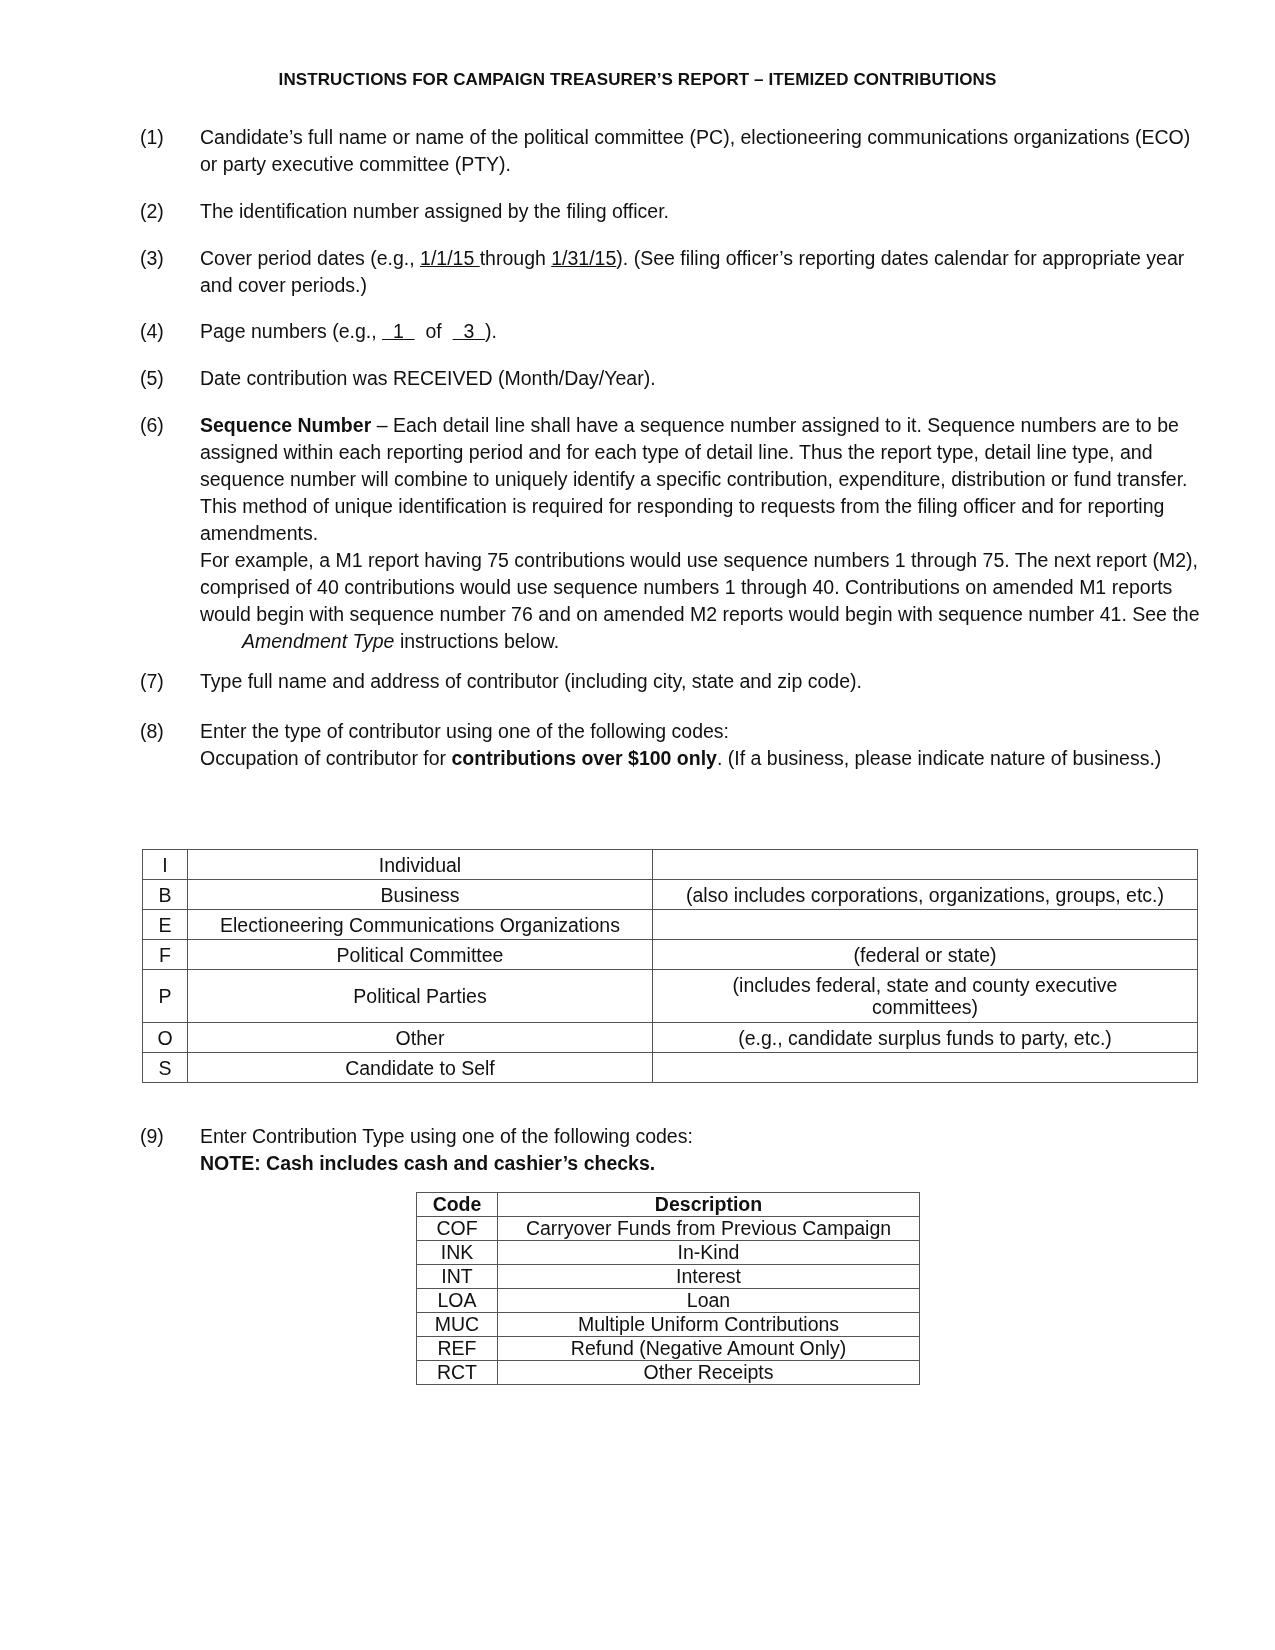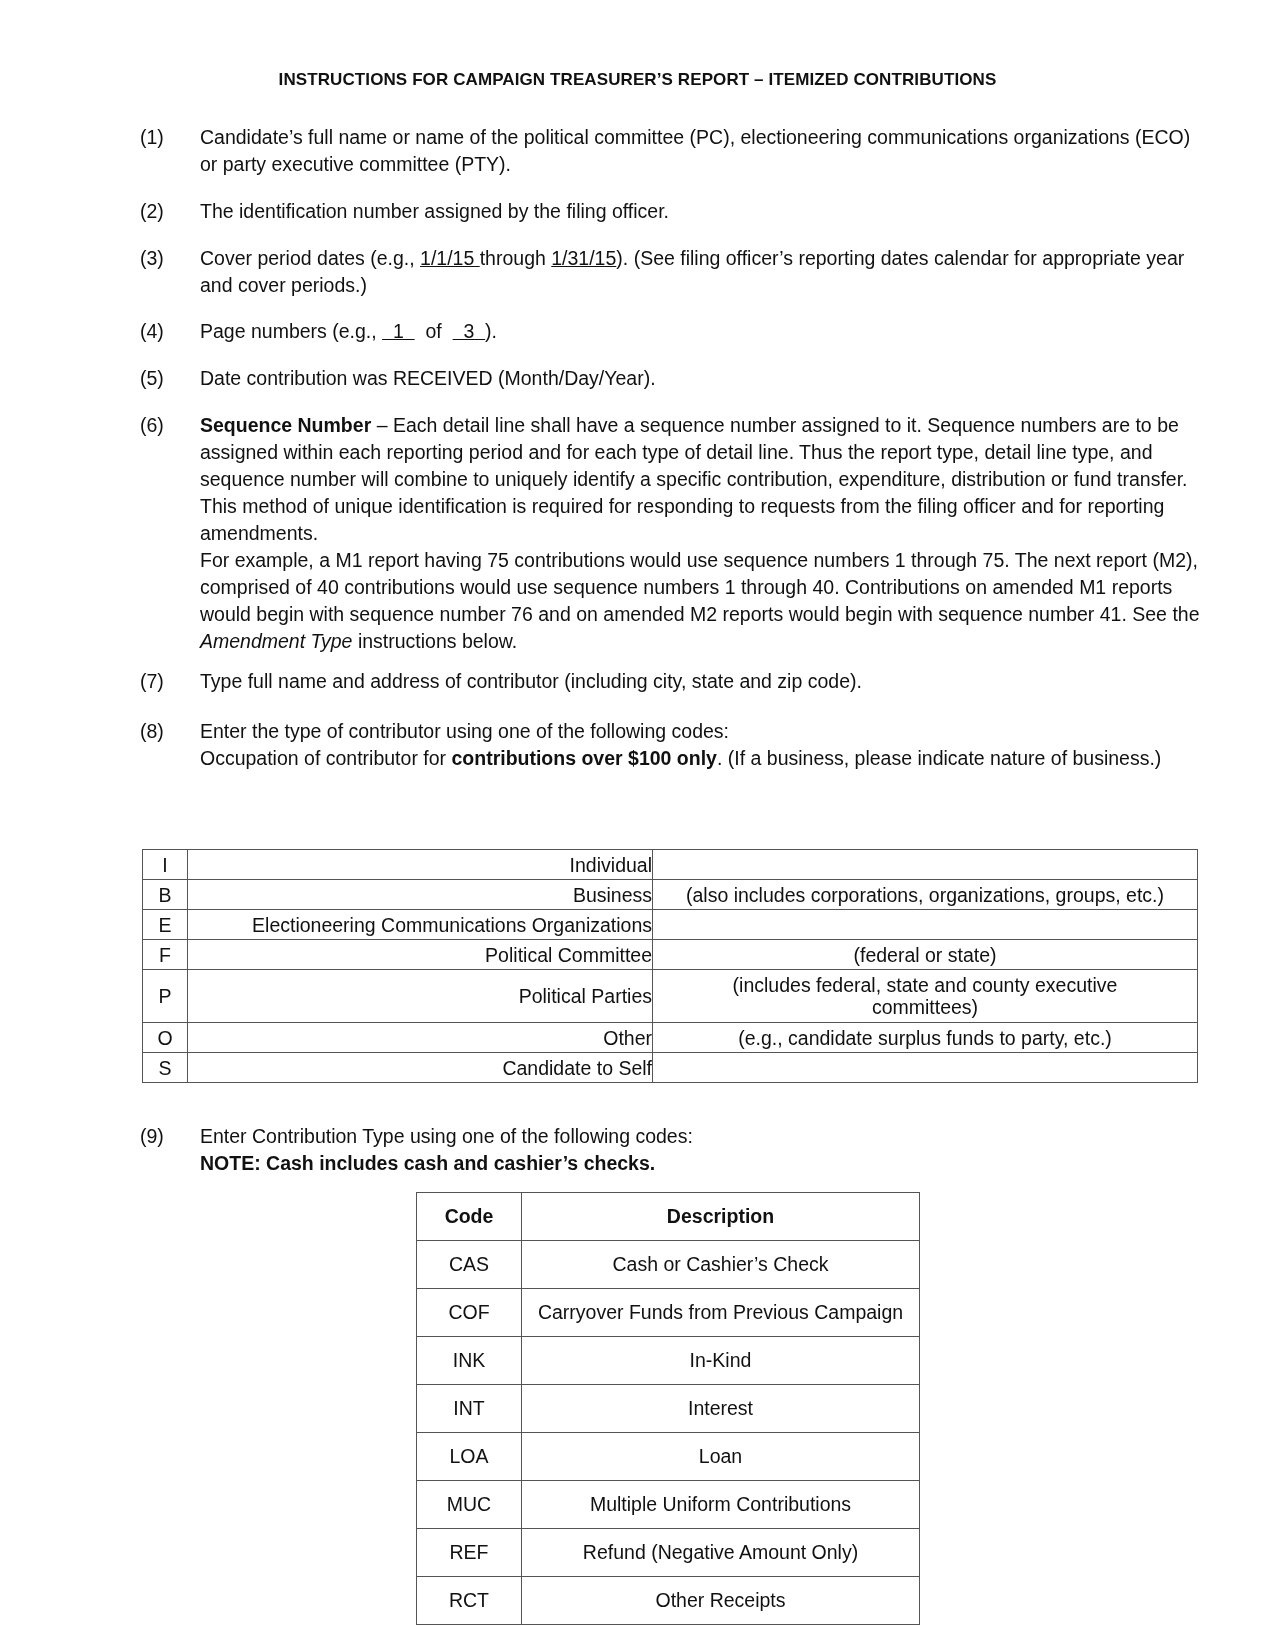--- a/index.html
+++ b/index.html
@@ -9,32 +9,32 @@
   }
   .title {
     position: absolute; left: 0; width: 1275px; top: 70px; text-align: center;
     font-weight: bold; font-size: 17px; letter-spacing: 0.1px;
   }
   .item { position: absolute; left: 140px; width: 1060px; line-height: 27px; }
   .num { position: absolute; left: 0; top: 0; }
   .body { margin-left: 60px; }
   .ul { text-decoration: underline; margin-top: 37px; }
   b { font-weight: bold; }
-  i { font-style: italic; }
+  i { font-style: italic; margin-left: 42px; }
 
   table { border-collapse: collapse; position: absolute; }
   .t8 { left: 142px; top: 849px; width: 1056px; font-size: 19.5px; }
   .t8 td { border: 1.5px solid #555; text-align: center; padding: 0; line-height: 22px; }
   .t8 td.c1 { width: 44px; }
-  .t8 td.c2 { width: 464px; text-align: right; }
+  .t8 td.c2 { width: 464px; }
   .t8 tr { height: 30px; }
   .t8 tr.tall { height: 53px; }
 
   .t9 { left: 416px; top: 1192px; width: 504px; font-size: 19.5px; }
-  .t9 td, .t9 th { border: 1.5px solid #555; text-align: center; padding: 12px; line-height: 23px; height: 23px; }
+  .t9 td, .t9 th { border: 1.5px solid #555; text-align: center; padding: 0; line-height: 23px; height: 23px; }
   .t9 th { font-weight: bold; }
   .t9 .cc { width: 80px; }
 </style>
 </head>
 <body>
 
 <div class="title">INSTRUCTIONS FOR CAMPAIGN TREASURER’S REPORT – ITEMIZED CONTRIBUTIONS</div>
 
 <div class="item" style="top:124px">
   <span class="num">(1)</span>
@@ -130,24 +130,20 @@
   </div>
 </div>
 
 <table class="t9">
   <tbody>
       <tr>
         <th class="cc">Code</th>
         <th>Description</th>
       </tr>
   <tr>
-        <td class="cc">CAS</td>
-        <td>Cash or Cashier’s Check</td>
-      </tr>
-  <tr>
         <td class="cc">COF</td>
         <td>Carryover Funds from Previous Campaign</td>
       </tr>
   <tr>
         <td class="cc">INK</td>
         <td>In-Kind</td>
       </tr>
   <tr>
         <td class="cc">INT</td>
         <td>Interest</td>

